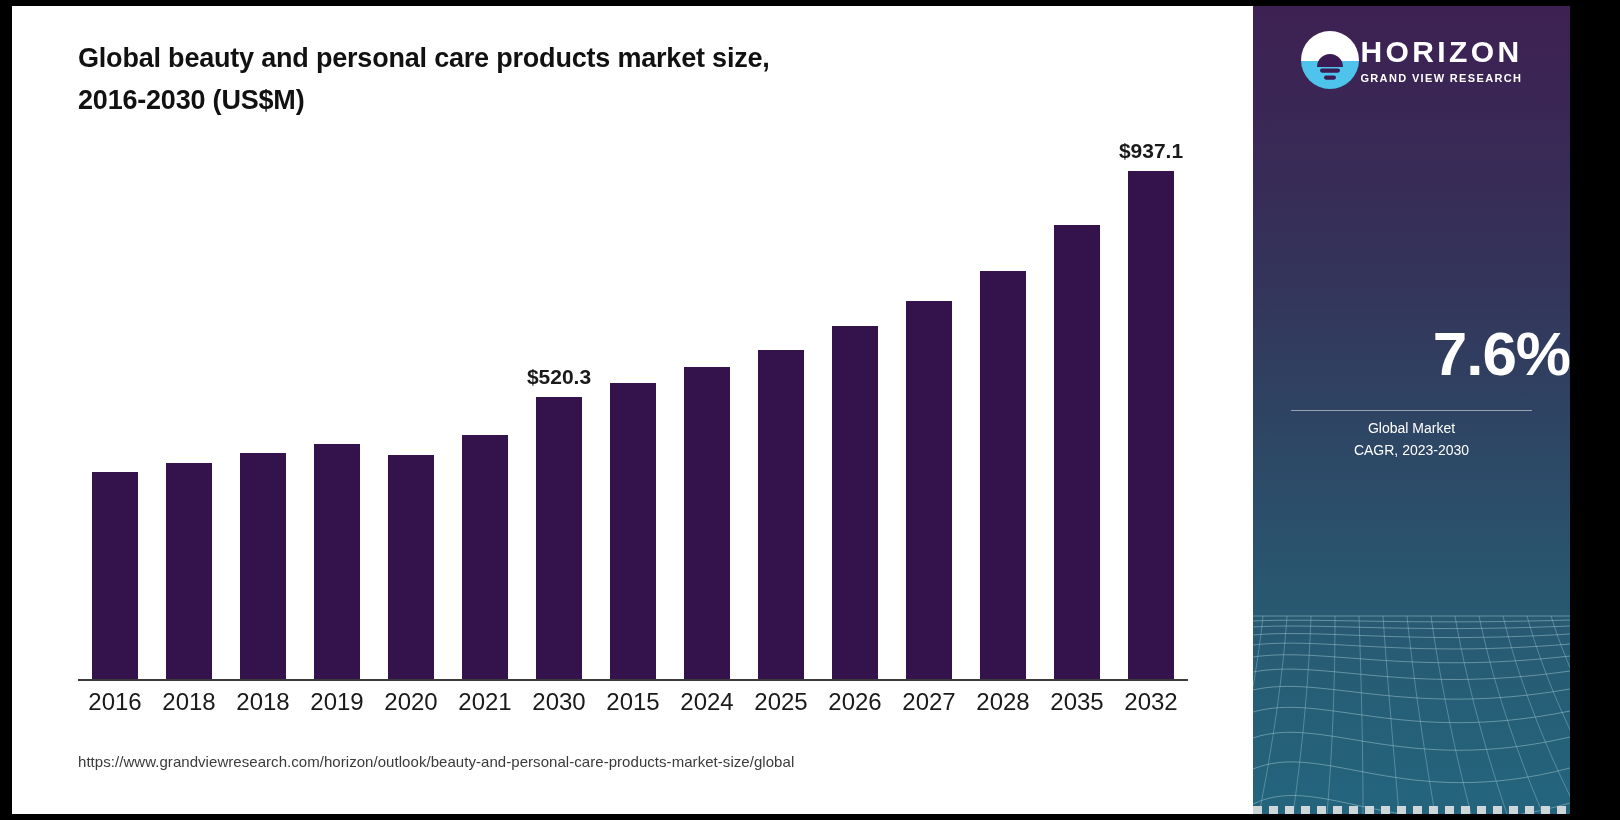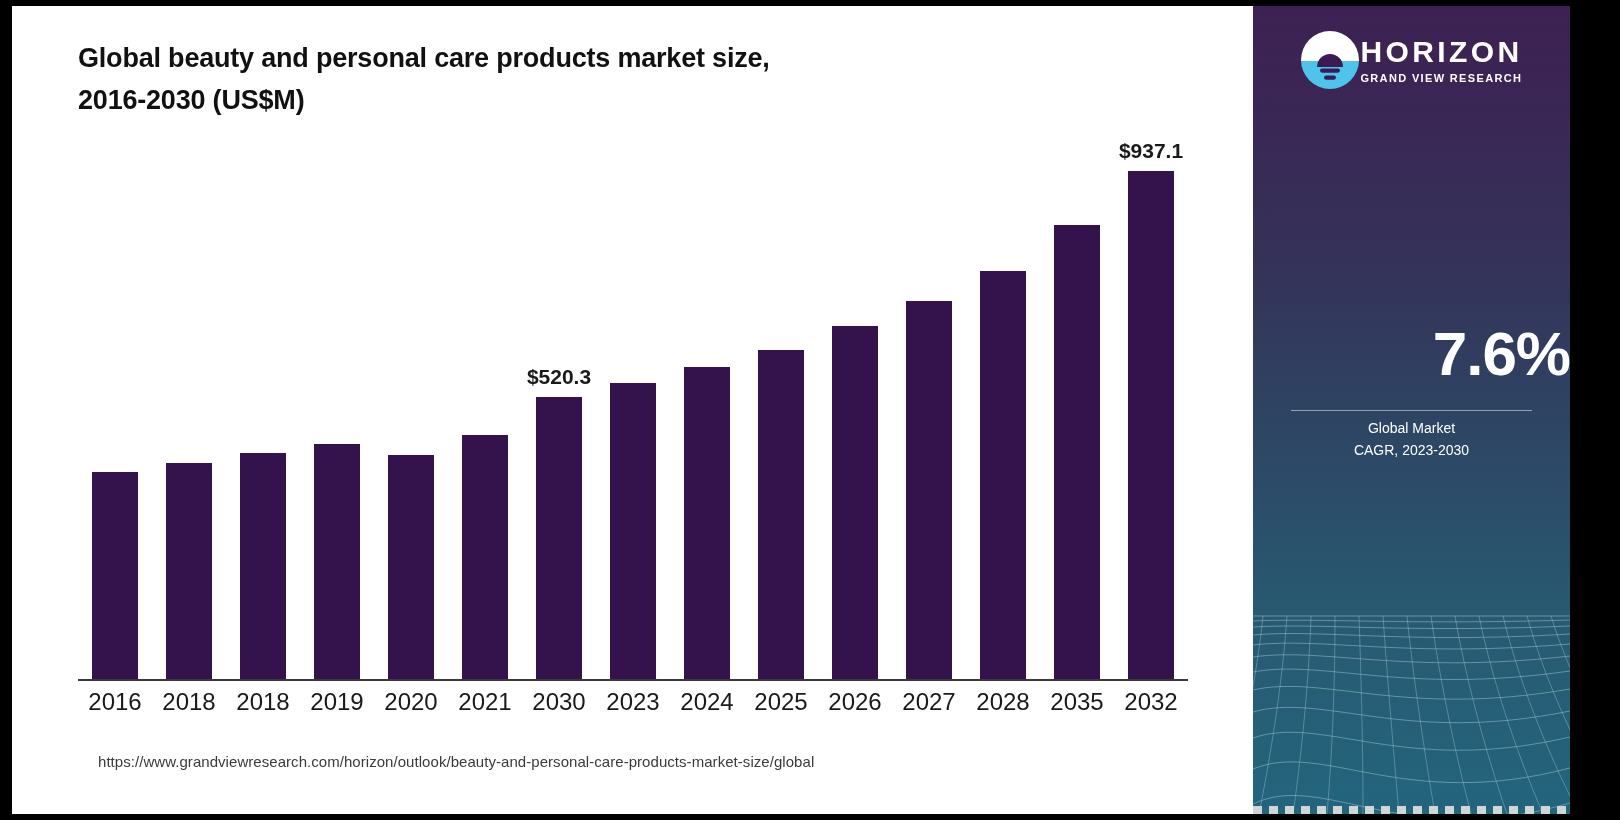--- a/index.html
+++ b/index.html
@@ -101,21 +101,20 @@
     color: #1a1a1a;
   }
   
   .source {
     position: absolute;
     left: 66px;
     top: 747px;
     font-size: 15px;
     color: #3b3b3b;
     letter-spacing: 0.05px;
-    margin-left: 20px;
   }
   
   .sidebar {
     position: absolute;
     left: 1253px;
     top: 6px;
     width: 317px;
     height: 808px;
     background: linear-gradient(180deg,
         #3d2153 0%,
@@ -269,21 +268,21 @@
     <div class="axis-line"></div>
 
     <div class="xaxis" id="xaxis">
         <div class="xtick">2016</div>
         <div class="xtick">2018</div>
         <div class="xtick">2018</div>
         <div class="xtick">2019</div>
         <div class="xtick">2020</div>
         <div class="xtick">2021</div>
         <div class="xtick">2030</div>
-        <div class="xtick">2023</div>
+        <div class="xtick">2015</div>
         <div class="xtick">2024</div>
         <div class="xtick">2025</div>
         <div class="xtick">2026</div>
         <div class="xtick">2027</div>
         <div class="xtick">2028</div>
         <div class="xtick">2035</div>
         <div class="xtick">2032</div>
       </div>
 
     <div class="source">https://www.grandviewresearch.com/horizon/outlook/beauty-and-personal-care-products-market-size/global</div>

